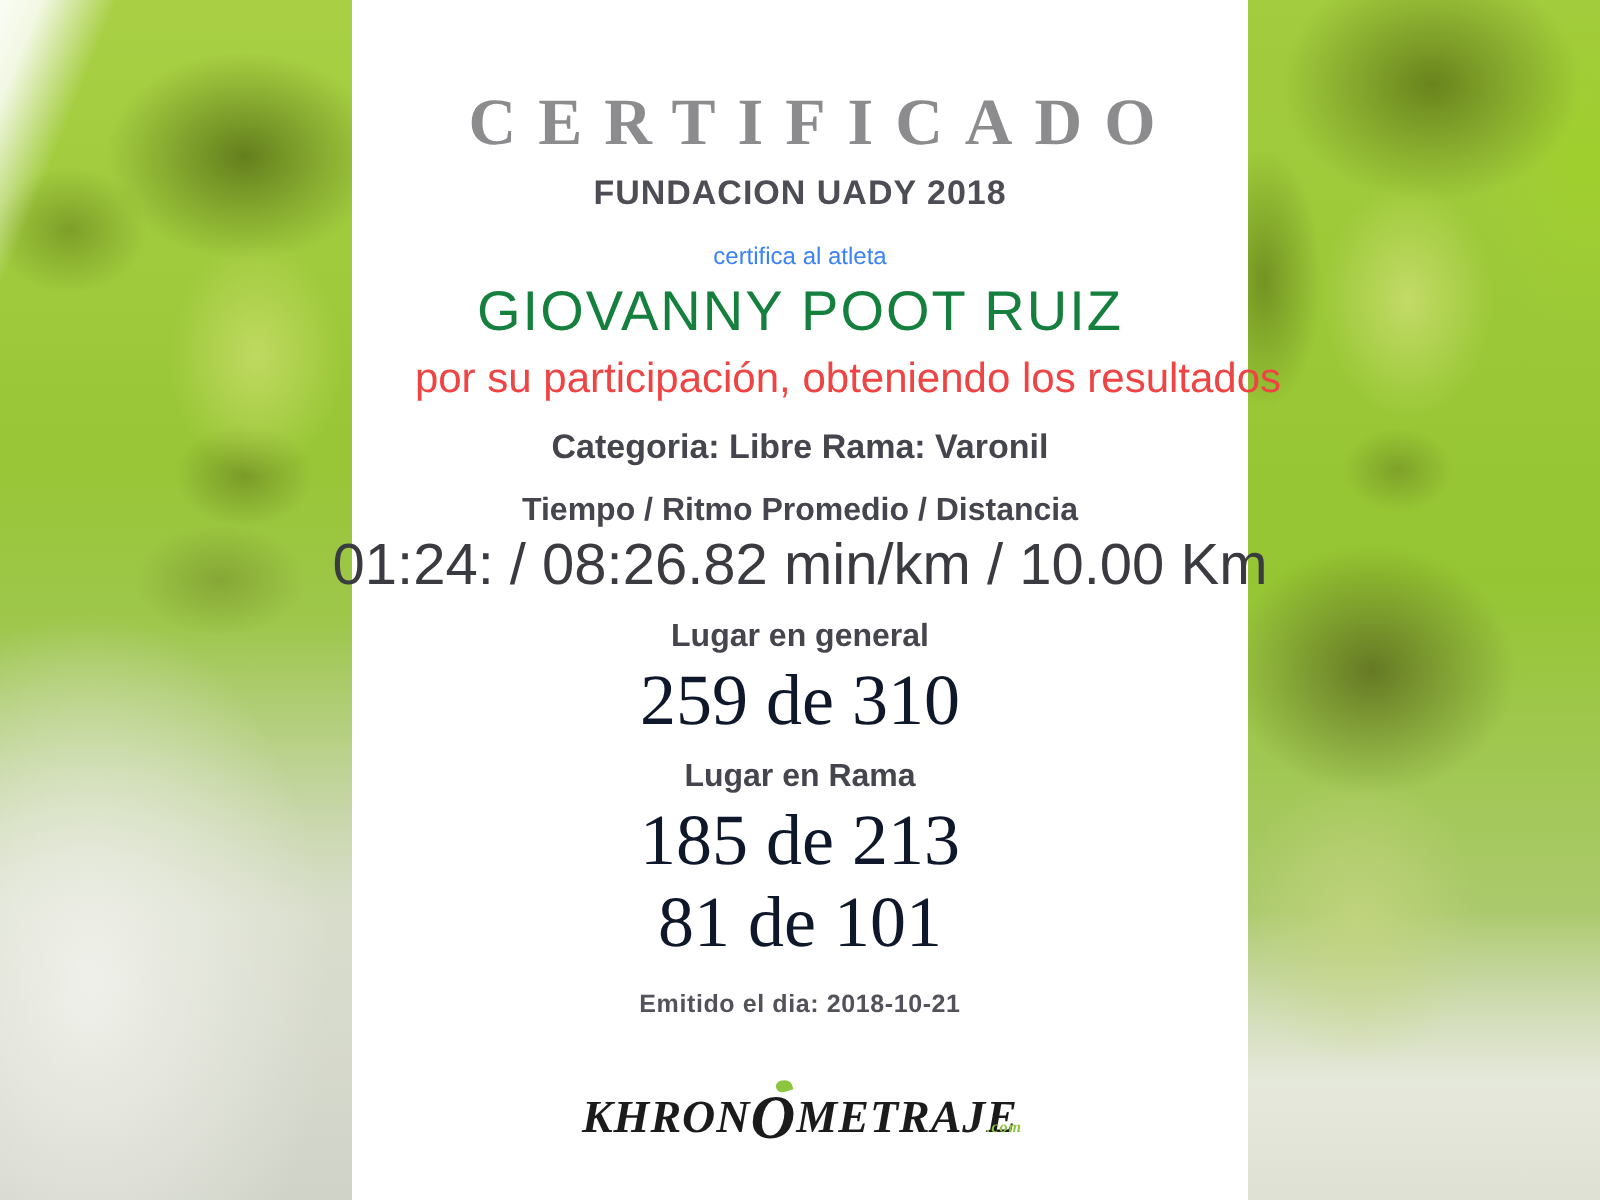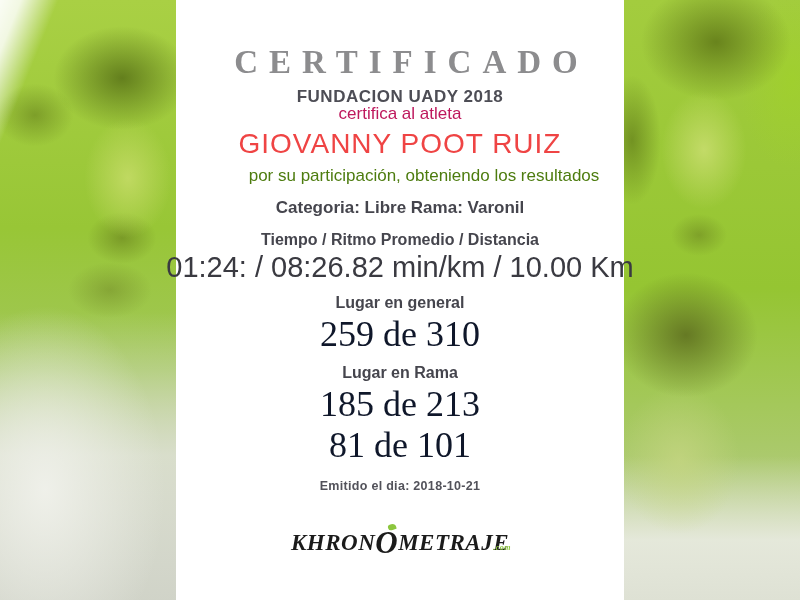--- a/index.html
+++ b/index.html
@@ -80,29 +80,29 @@
     color: #8c8c8e;
   }
   .event {
     margin-top: 9px;
     font-size: 17px;
     line-height: 1;
     font-weight: 700;
     color: #4d4d55;
     letter-spacing: 0.5px;
   }
-  .certifies { margin-top: 0; font-size: 17px; line-height: 1; color: #be185d; }
+  .certifies { margin-top: 17px; font-size: 12px; line-height: 1; color: #3b82f6; }
   .athlete {
     margin-top: 8px;
     font-size: 28px;
     line-height: 1;
-    color: #ef4444;
+    color: #15803d;
     letter-spacing: 1px;
   }
-  .participation { margin-top: 9px; font-size: 17px; line-height: 1; color: #4d7c0f; padding-left: 48px; }
+  .participation { margin-top: 9px; font-size: 21px; line-height: 1; color: #ef4444; padding-left: 48px; }
   .category { margin-top: 15px; font-size: 17px; line-height: 1; font-weight: 700; color: #45454d; }
 
   .stats-label { margin-top: 16px; font-size: 16px; line-height: 1; font-weight: 700; color: #45454d; }
   .stats-value {
     margin-top: 5px;
     font-size: 29px;
     line-height: 1;
     color: #3a3a41;
     white-space: nowrap;
   }

